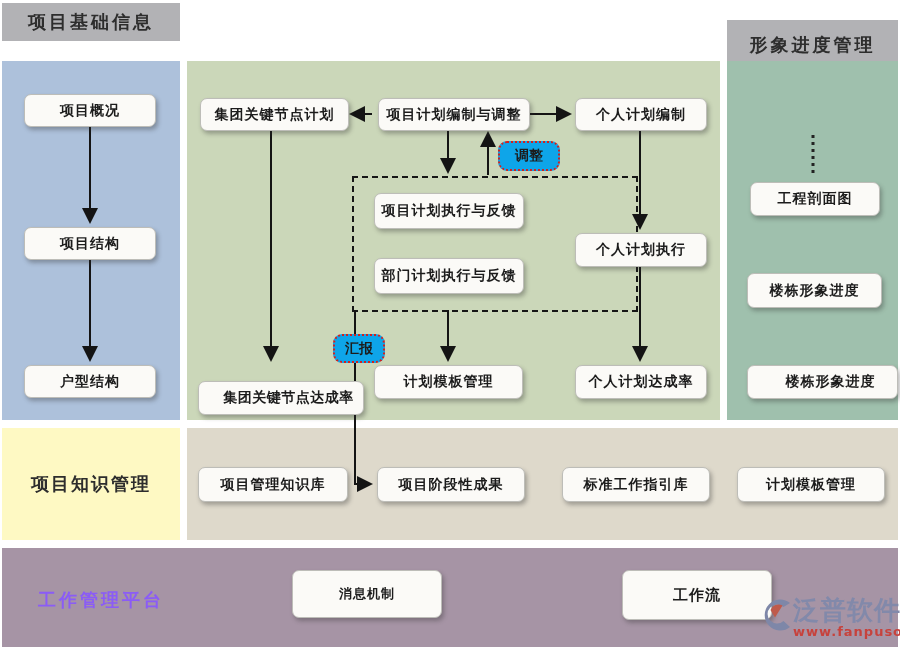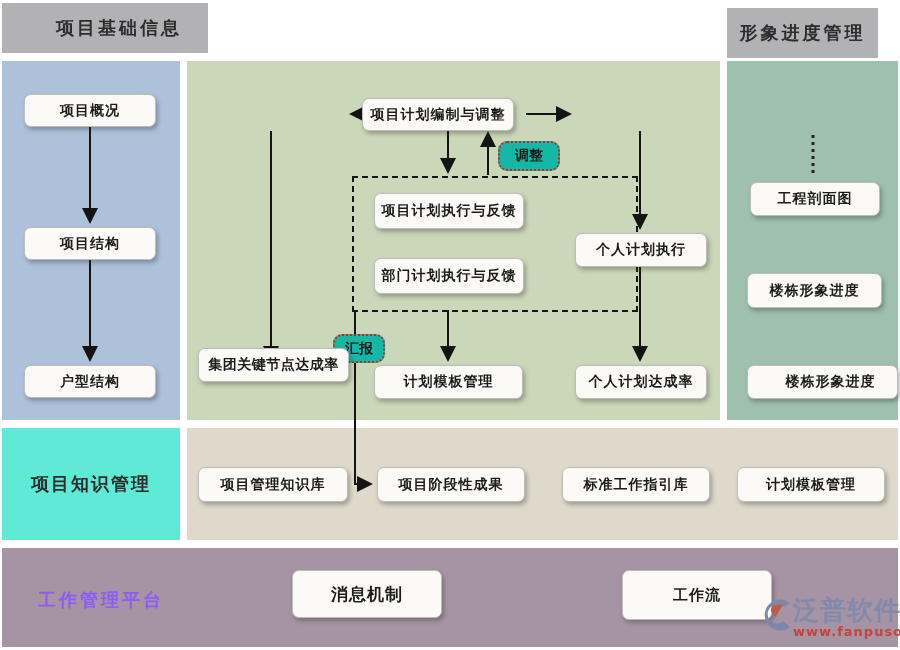--- a/index.html
+++ b/index.html
@@ -19,53 +19,53 @@
   .col-beige { background:#ded9cb; }
   .col-purple{ background:#a694a5; }
   .node {
     position:absolute; background:#fbfaf7; border:1px solid #bdbdb8;
     border-radius:7px; box-shadow:2px 3px 4px rgba(50,50,50,.35);
     display:flex; align-items:center; justify-content:center;
     font-weight:bold; font-size:14px; color:#1c1c1c; letter-spacing:1px;
     white-space:nowrap;
   }
   .tag {
-    position:absolute; background:#14b8a6; border:2px dotted #cf2020;
+    position:absolute; background:#0ea5e9; border:2px dotted #cf2020;
     border-radius:9px; display:flex; align-items:center; justify-content:center;
     font-weight:bold; font-size:14px; color:#1c1c1c; z-index:5;
   }
   .dashed-group {
     position:absolute; left:352px; top:176px; width:282px; height:132px;
     border:2px dashed #161616; z-index:2;
   }
   #connectors { position:absolute; left:0; top:0; z-index:3; pointer-events:none; }
   .arrow  { stroke:#141414; stroke-width:2; marker-end:url(#ah); fill:none; }
   .dotline{ stroke:#232323; stroke-width:3; stroke-dasharray:3 4; }
   .node, .tag { z-index:4; }
   .big-label {
     position:absolute; font-weight:bold; font-size:18px; letter-spacing:3px;
     color:#8b5cf6; display:flex; align-items:center;
   }
   .knowledge-label {
     display:flex; align-items:center; justify-content:center;
     font-weight:bold; font-size:18px; color:#2d2d2d; letter-spacing:2px;
-    background:#5eead4;
+    background:#fef9c3;
     text-align:center;
   }
   #logo { position:absolute; left:761px; top:596px; display:flex; align-items:flex-start; z-index:6; }
   #logo .brand { font-weight:bold; font-size:26px; color:#8289aa; letter-spacing:1px; line-height:28px; }
   #logo .site  { font-weight:bold; font-size:13px; color:#c7423c; letter-spacing:1px; }
 </style>
 </head>
 <body>
 
 <div id="stage">
 
-  <div class="panel hdr" style="left:2px; top:3px; width:178px; height:50px;padding-left:28px;">项目基础信息</div>
-  <div class="panel hdr" style="left:727px; top:8px; width:151px; height:50px;">形象进度管理</div>
+  <div class="panel hdr" style="left:2px; top:3px; width:178px; height:38px;">项目基础信息</div>
+  <div class="panel hdr" style="left:727px; top:20px; width:171px; height:50px;">形象进度管理</div>
 
   <div class="panel col-blue" style="left:2px; top:61px; width:178px; height:359px;"></div>
   <div class="panel col-green" style="left:187px; top:61px; width:533px; height:359px;"></div>
   <div class="panel col-teal" style="left:727px; top:61px; width:171px; height:359px;"></div>
 
   <div class="panel knowledge-label" style="left:2px; top:428px; width:178px; height:112px;">项目知识管理</div>
   <div class="panel col-beige" style="left:187px; top:428px; width:711px; height:112px;"></div>
 
   <div class="panel col-purple" style="left:2px; top:548px; width:896px; height:99px;"></div>
 
@@ -88,45 +88,47 @@
     <line class="arrow" x1="640" y1="131" x2="640" y2="227"></line>
     <line class="arrow" x1="640" y1="267" x2="640" y2="359"></line>
     <polyline class="arrow" points="355,310 355,484 370,484"></polyline>
     <line class="dotline" x1="813" y1="135" x2="813" y2="176"></line>
   </svg>
 
   <div class="node" style="left:24px; top:94px; width:130px; height:31px;">项目概况</div>
   <div class="node" style="left:24px; top:365px; width:130px; height:31px;">户型结构</div>
   <div class="node" style="left:24px; top:227px; width:130px; height:31px;">项目结构</div>
 
-  <div class="node" style="left:362px; top:98px; width:150px; height:31px;text-align:center;">项目计划编制与调整</div>
+  <div class="node" style="left:200px; top:98px; width:147px; height:31px;">集团关键节点计划</div>
+  <div class="node" style="left:378px; top:98px; width:150px; height:31px;text-align:center;">项目计划编制与调整</div>
+  <div class="node" style="left:575px; top:98px; width:130px; height:31px;">个人计划编制</div>
 
   <div class="tag" style="left:498px; top:141px; width:58px; height:26px;">调整</div>
 
   <div class="node" style="left:374px; top:193px; width:148px; height:34px;">项目计划执行与反馈</div>
   <div class="node" style="left:374px; top:258px; width:148px; height:34px;">部门计划执行与反馈</div>
   <div class="node" style="left:575px; top:233px; width:130px; height:32px;">个人计划执行</div>
 
   <div class="tag" style="left:333px; top:334px; width:48px; height:25px;">汇报</div>
 
-  <div class="node" style="left:198px; top:348px; width:149px; height:32px; letter-spacing:0.5px;">集团关键节点达成率</div>
+  <div class="node" style="left:198px; top:381px; width:149px; height:32px; letter-spacing:0.5px;padding-left:15px;">集团关键节点达成率</div>
   <div class="node" style="left:374px; top:365px; width:147px; height:32px;">计划模板管理</div>
   <div class="node" style="left:575px; top:365px; width:130px; height:32px;">个人计划达成率</div>
 
   <div class="node" style="left:750px; top:182px; width:128px; height:32px;">工程剖面图</div>
   <div class="node" style="left:747px; top:273px; width:133px; height:33px;">楼栋形象进度</div>
   <div class="node" style="left:747px; top:365px; width:133px; height:32px;padding-left:16px;">楼栋形象进度</div>
 
   <div class="node" style="left:198px; top:467px; width:148px; height:33px;">项目管理知识库</div>
   <div class="node" style="left:377px; top:467px; width:146px; height:33px;">项目阶段性成果</div>
   <div class="node" style="left:562px; top:467px; width:146px; height:33px;">标准工作指引库</div>
   <div class="node" style="left:737px; top:467px; width:146px; height:33px;">计划模板管理</div>
 
   <div class="big-label" style="left:38px; top:586px; height:28px;">工作管理平台</div>
-  <div class="node" style="left:292px; top:570px; width:148px; height:46px; font-size:17px;">消息机制</div>
+  <div class="node" style="left:292px; top:570px; width:148px; height:46px; font-size:13px;">消息机制</div>
   <div class="node" style="left:622px; top:570px; width:148px; height:48px; font-size:15px;">工作流</div>
 
   <div id="logo">
     <span style="margin-right:2px;">
       <svg width="30" height="36" viewBox="0 0 30 36">
         <path d="M29 7 A15.5 15.5 0 1 0 29 31 L22.5 25 A9.5 9.5 0 1 1 22.5 11 Z" fill="#7e87a8"></path>
         <path d="M9.5 14 A8.5 8.5 0 0 1 21.5 9.5 L14 21.5 Z" fill="#bf5a4b"></path>
       </svg>
     </span>
     <span style="display:flex; flex-direction:column;">

